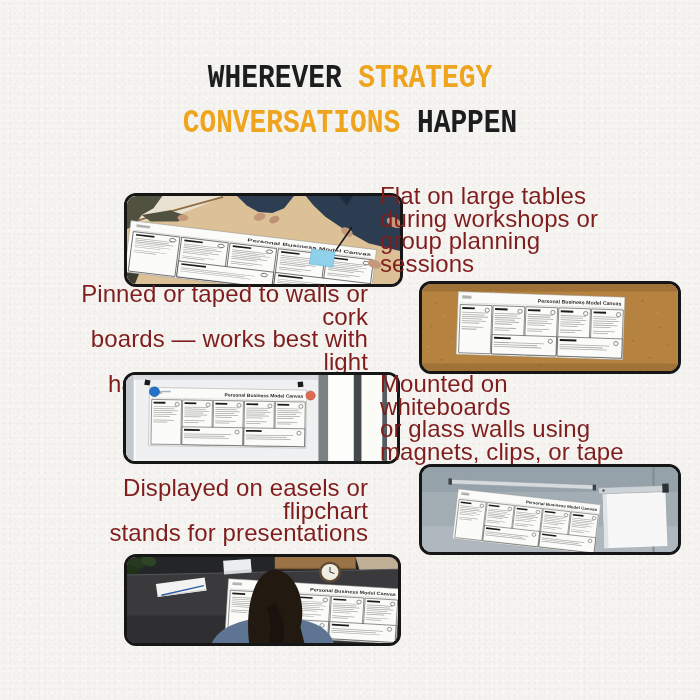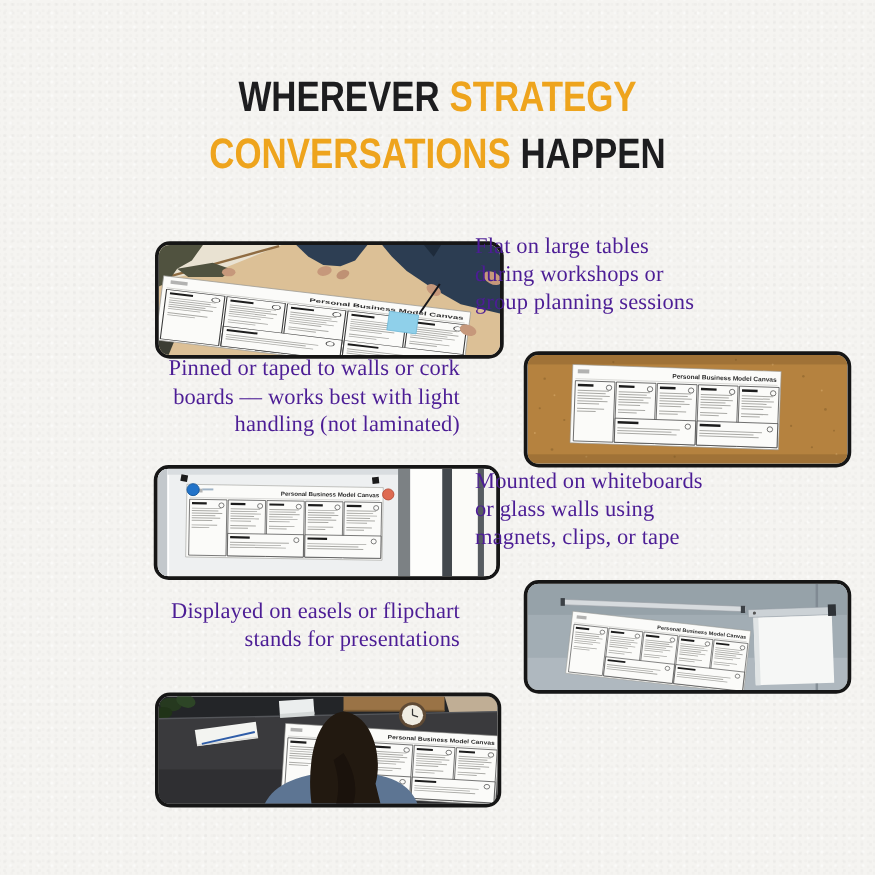--- a/index.html
+++ b/index.html
@@ -12,34 +12,34 @@
     content:"";position:absolute;inset:0;pointer-events:none;
     background-image:
       radial-gradient(rgba(0,0,0,.022) 1px, transparent 1.4px),
       radial-gradient(rgba(255,255,255,.55) 1px, transparent 1.4px),
       radial-gradient(rgba(0,0,0,.015) 1px, transparent 1.6px);
     background-size:7px 7px,11px 11px,5px 5px;
     background-position:0 0,3px 5px,2px 1px;
   }
   .title{
     position:absolute;top:56px;left:0;width:700px;text-align:center;
-    font-family:Liberation Sans, sans-serif;font-weight:700;
+    font-family:Liberation Mono, monospace;font-weight:700;
     font-size:34px;line-height:45px;color:#1d1d1f;
   }
   .title-line{transform:scaleX(.82);transform-origin:50% 50%;white-space:nowrap;}
   .accent{color:#eea41d;}
   .ink{color:#1d1d1f;}
   .photo{
     position:absolute;box-sizing:border-box;border:3px solid #161616;
     border-radius:12px;overflow:hidden;background:#d9d9d6;
   }
   .photo svg{display:block;width:100%;height:100%;}
   .caption{
-    position:absolute;margin:0;font-size:18px;line-height:22.5px;
-    color:#4c1d95;white-space:pre-line;letter-spacing:.1px;font-family:Liberation Serif, serif;
+    position:absolute;margin:0;font-size:24px;line-height:22.5px;
+    color:#7f1d1d;white-space:pre-line;letter-spacing:.1px;
   }
   .img1{left:84px;top:177px;width:279px;height:94px;}
   .cap1{left:380px;top:185px;width:256px;text-align:left;}
   .cap2{left:54px;top:283px;width:314px;text-align:right;}
   .img2{left:379px;top:265px;width:262px;height:93px;}
   .img3{left:83px;top:356px;width:277px;height:92px;}
   .cap3{left:380px;top:373px;width:256px;text-align:left;}
   .cap4{left:54px;top:477px;width:314px;text-align:right;}
   .img4{left:379px;top:448px;width:262px;height:91px;}
   .img5{left:84px;top:538px;width:277px;height:92px;}

